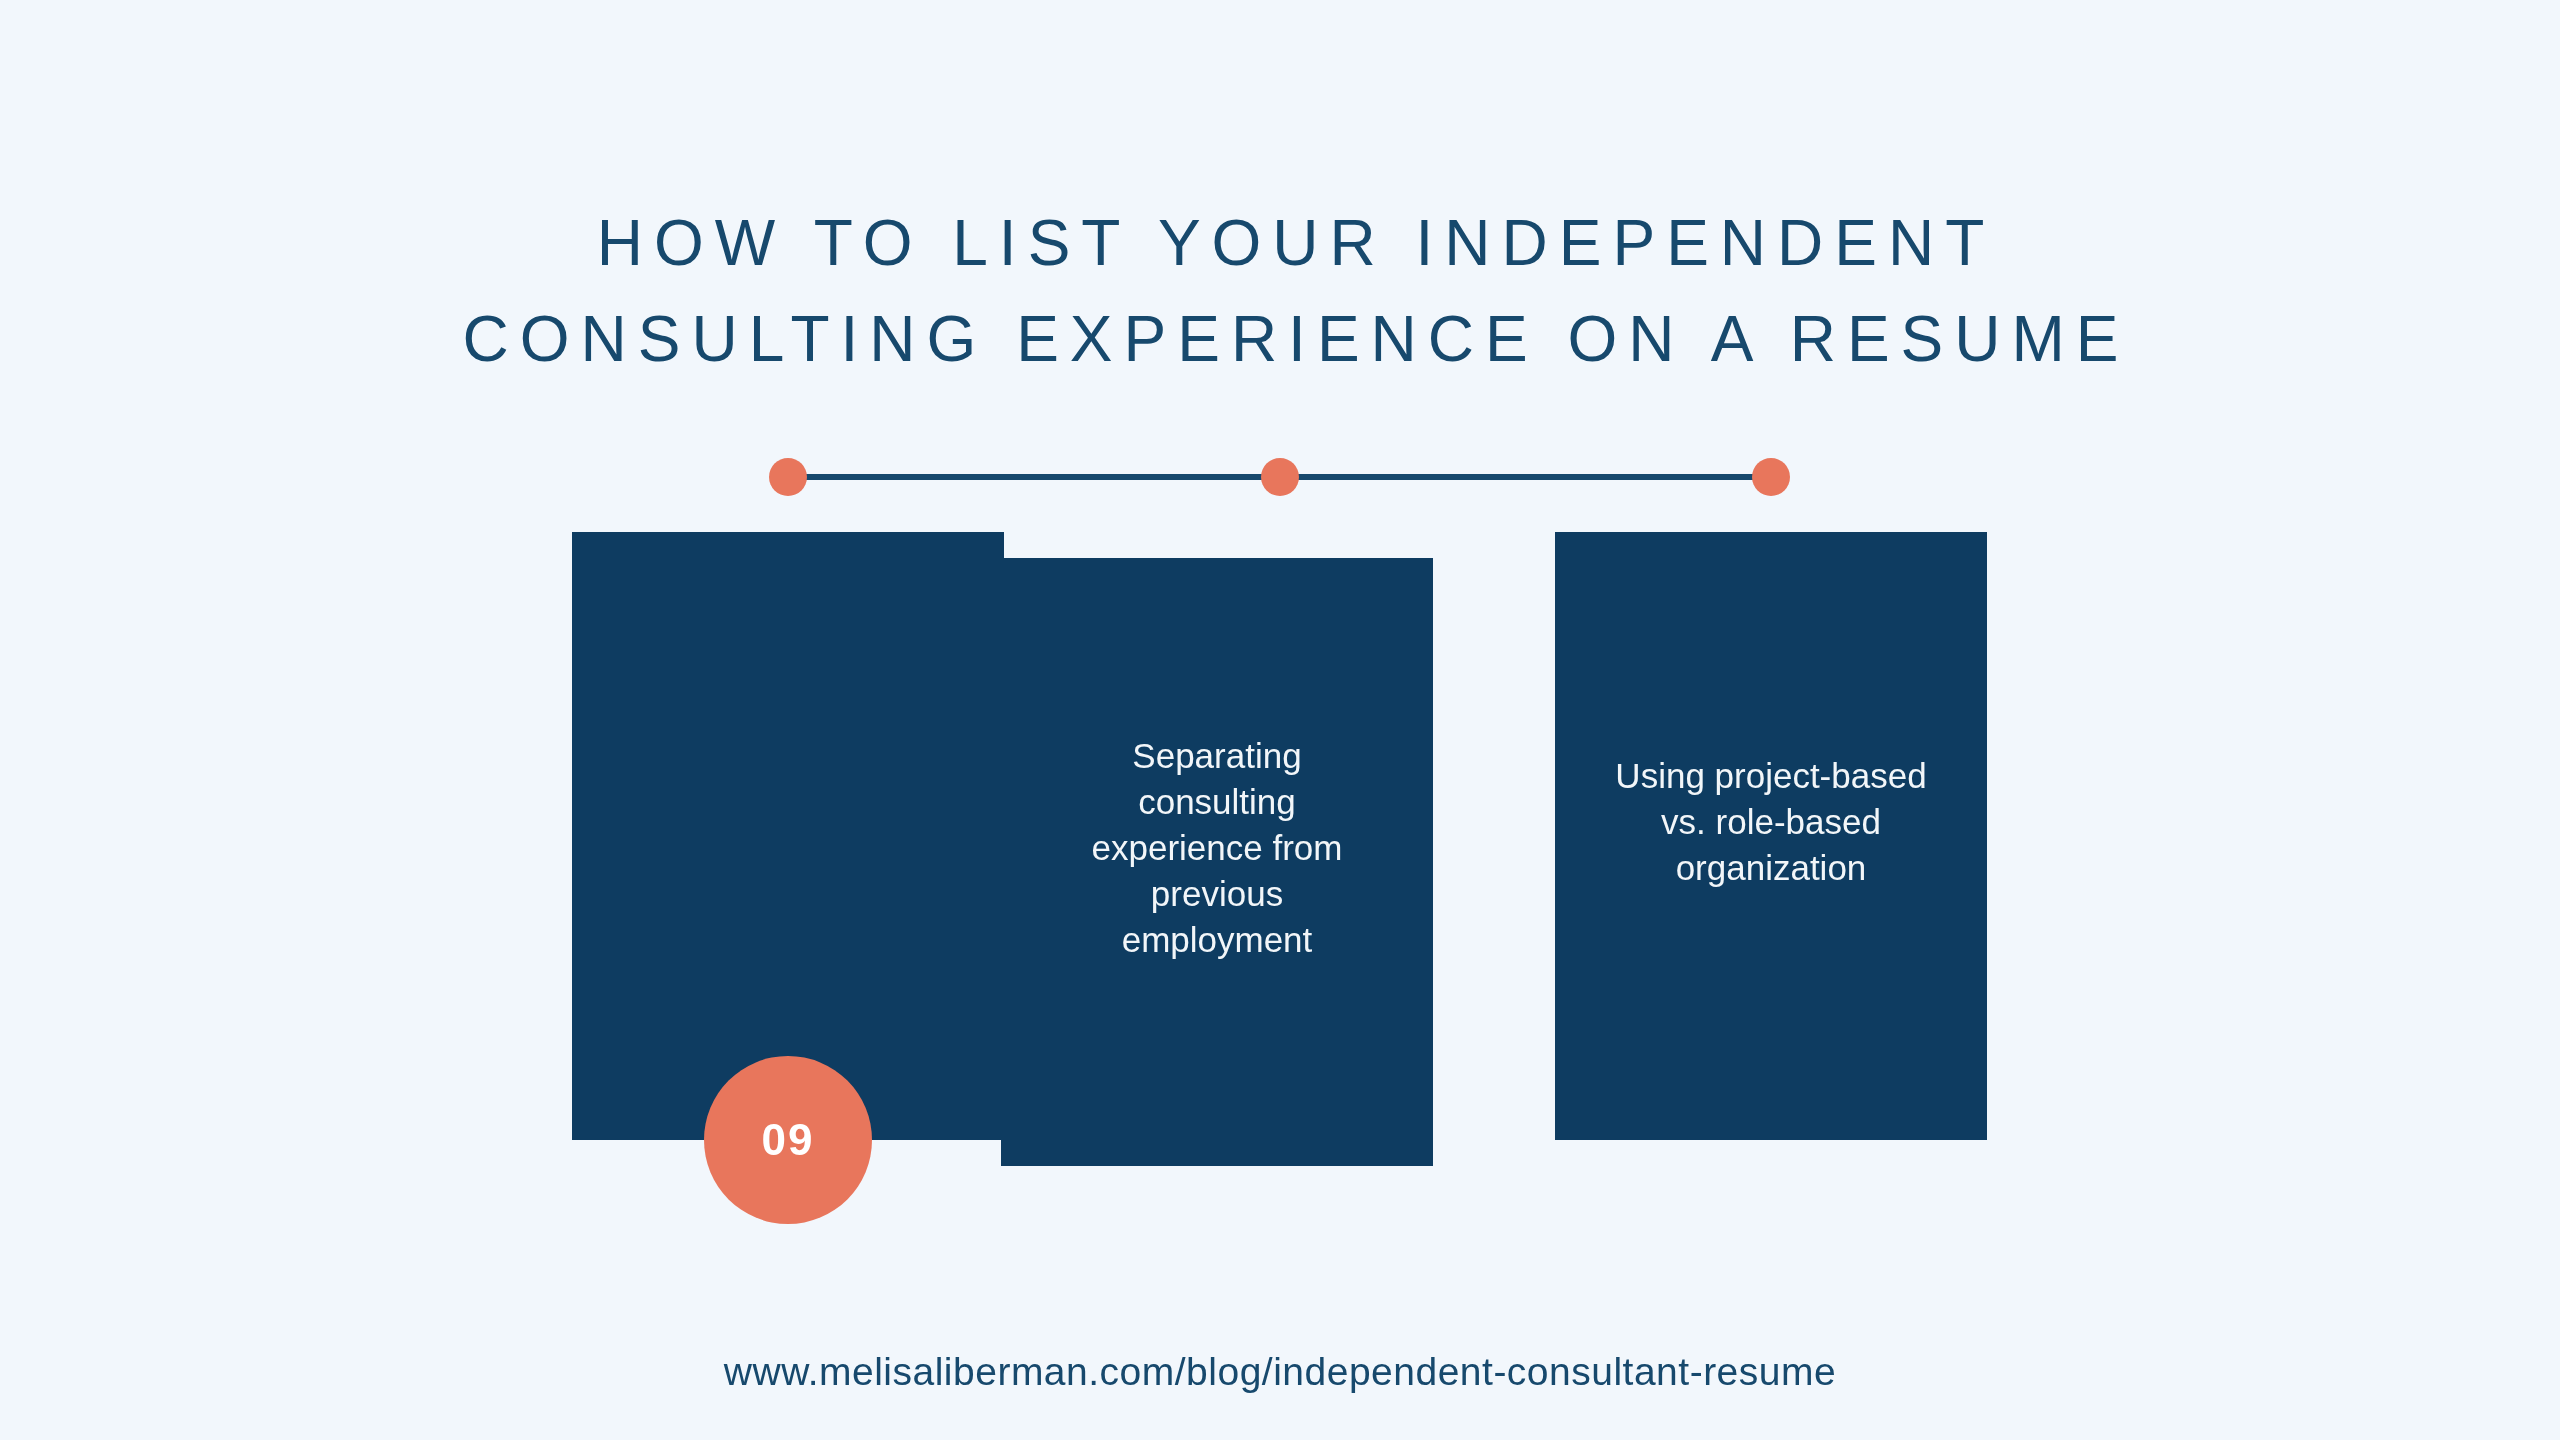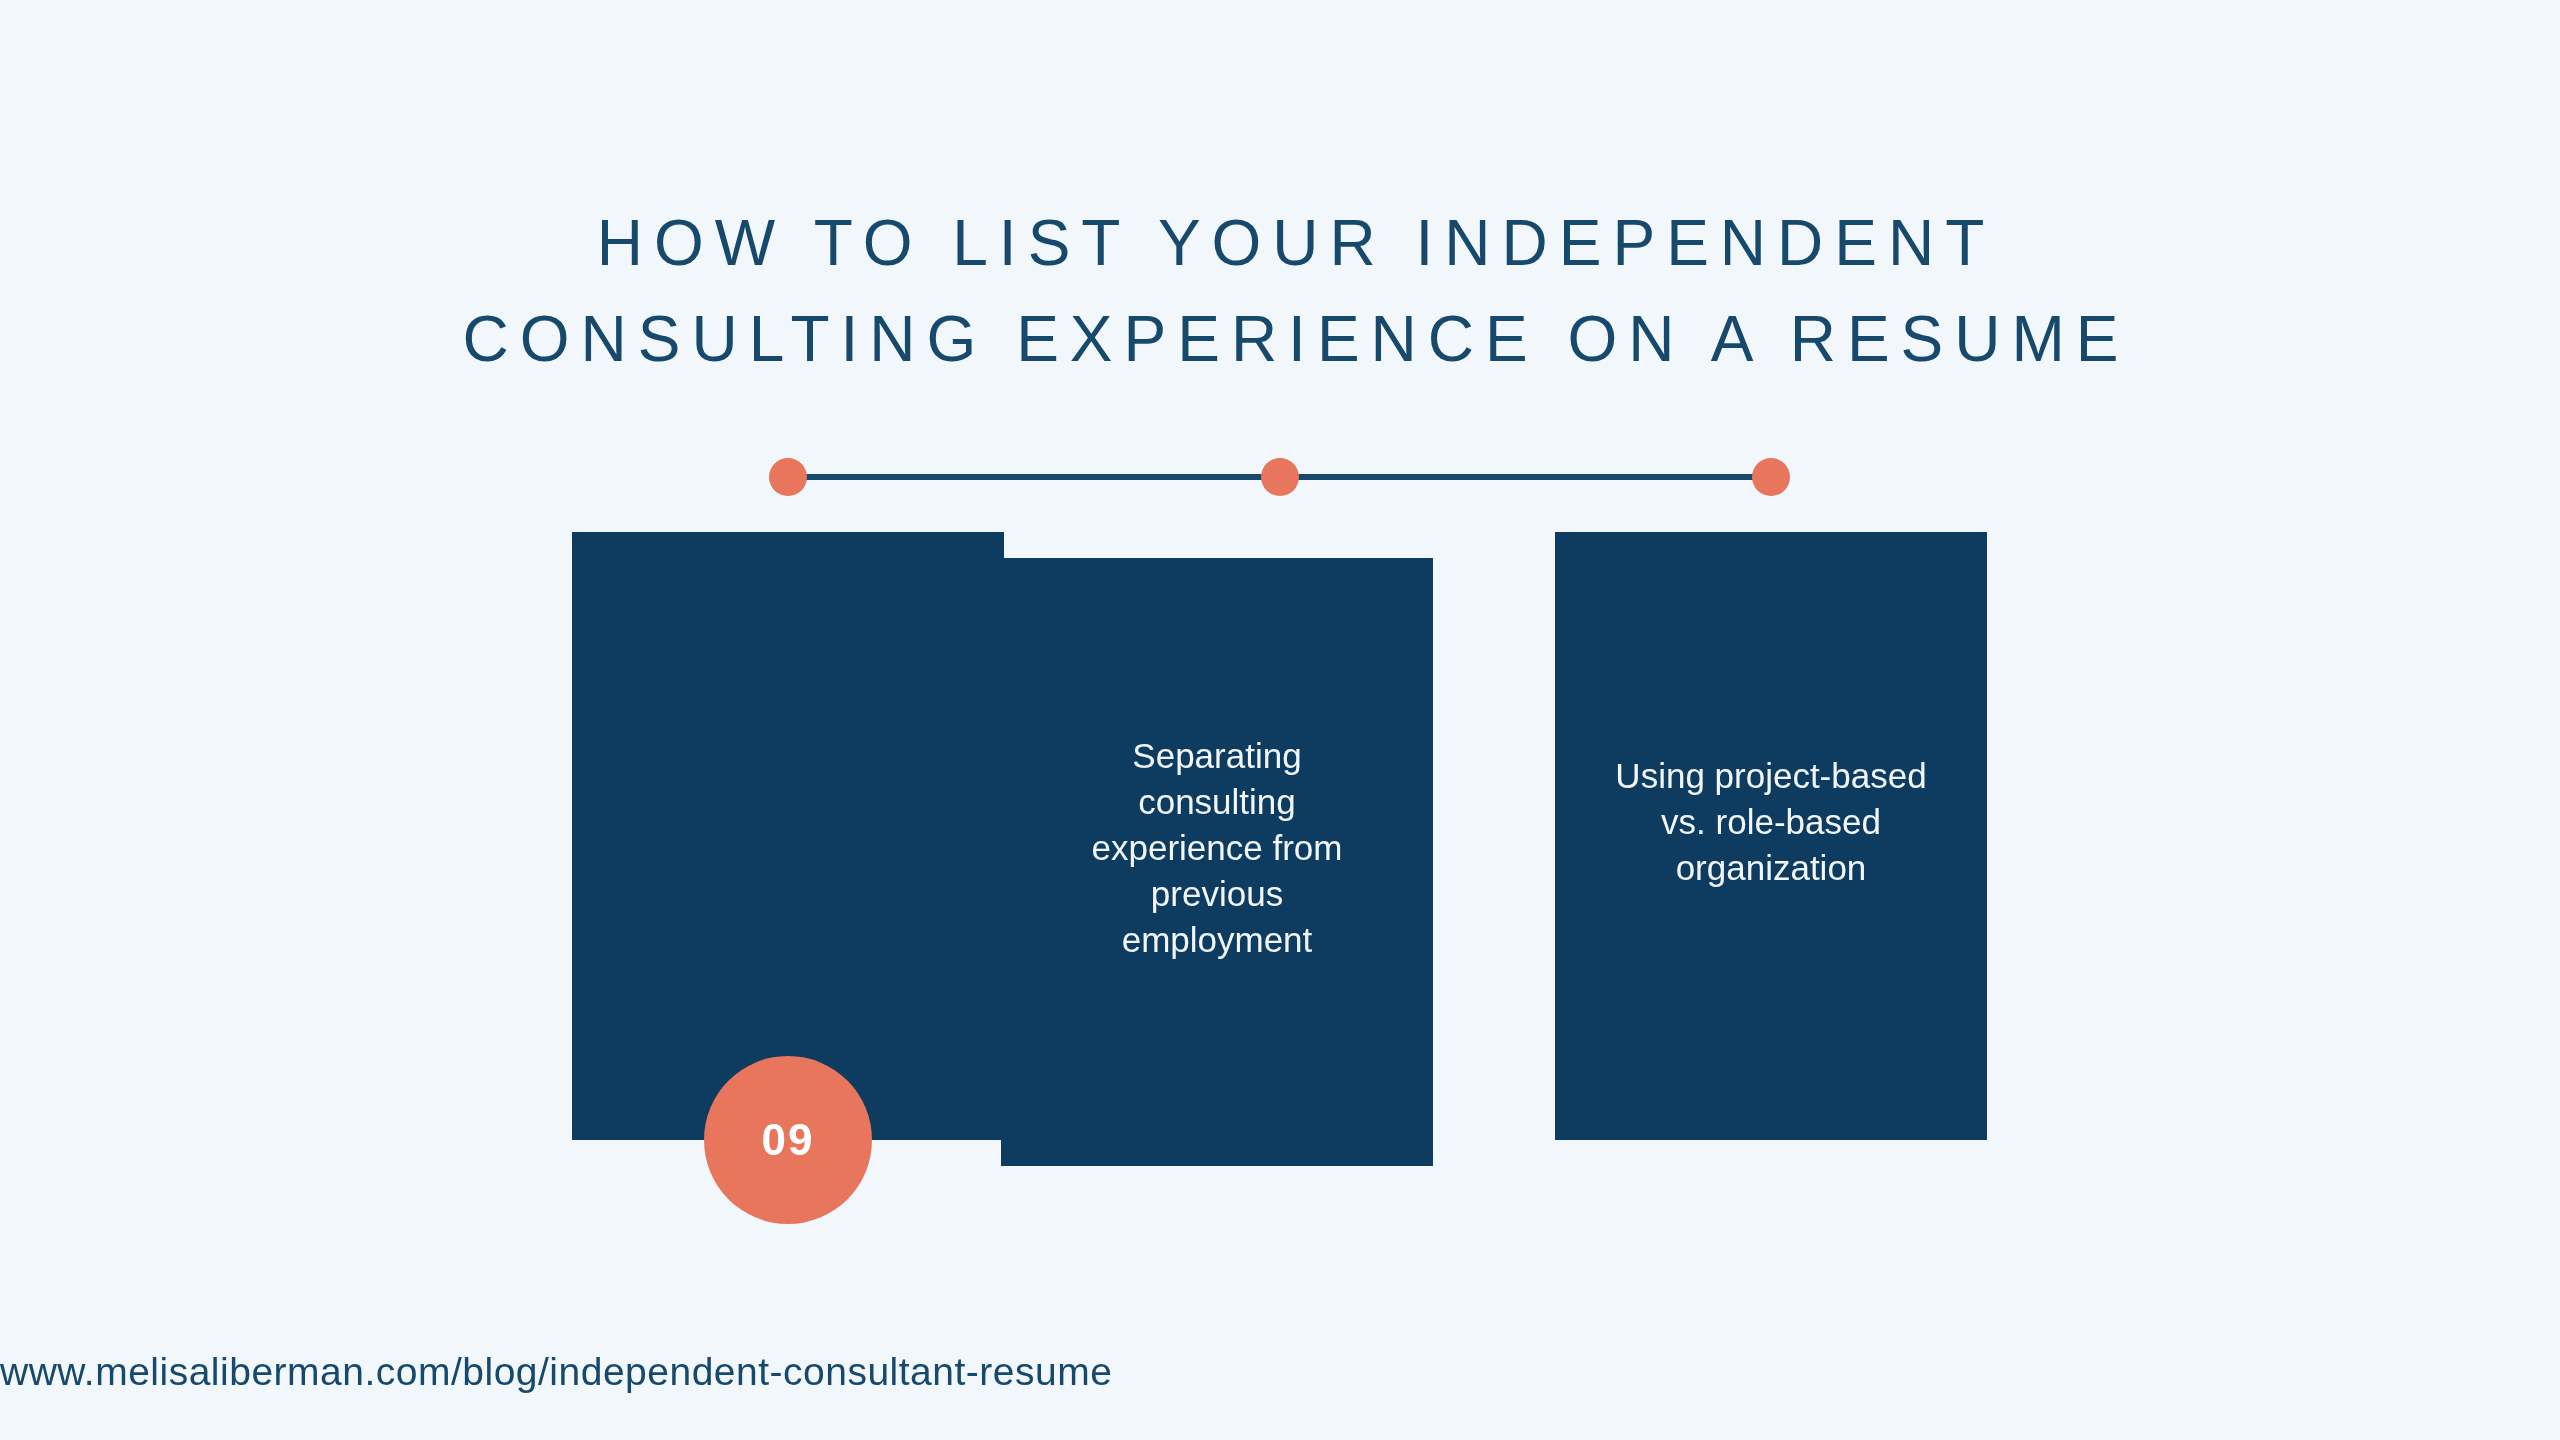--- a/index.html
+++ b/index.html
@@ -104,21 +104,21 @@
     font-weight: 700;
     letter-spacing: 2px;
   }
 
   
   .footer-url {
     position: absolute;
     top: 1350px;
     left: 0;
     width: 100%;
-    text-align: left;
+    text-align: center;
     color: #17496D;
     font-size: 39px;
     letter-spacing: 0.5px;
   }
 </style>
 </head>
 <body>
 
 <div class="canvas">
 

